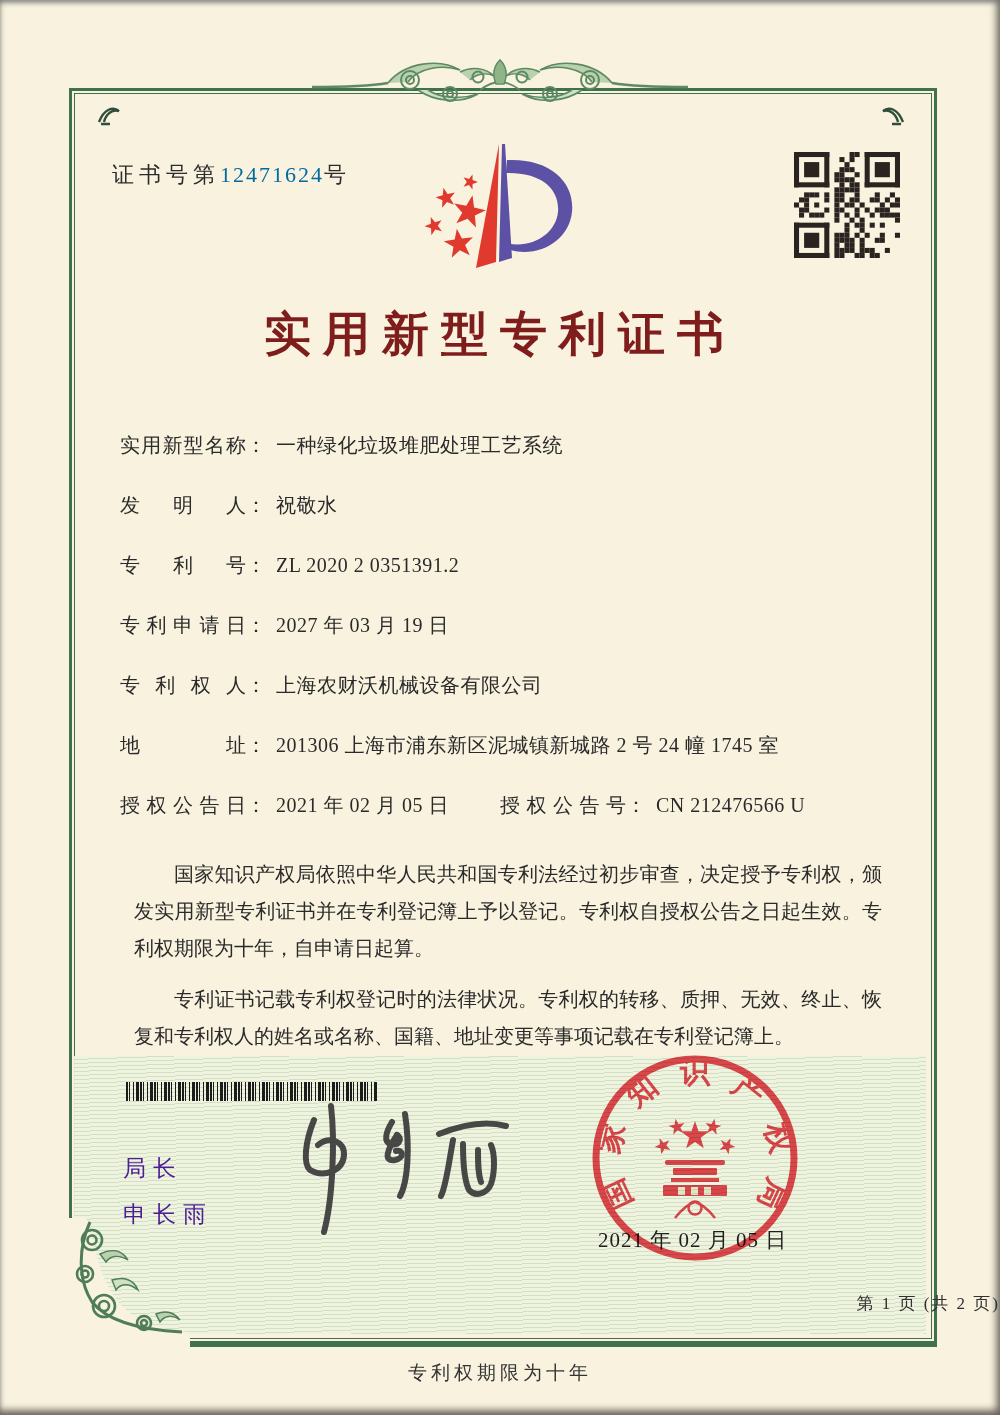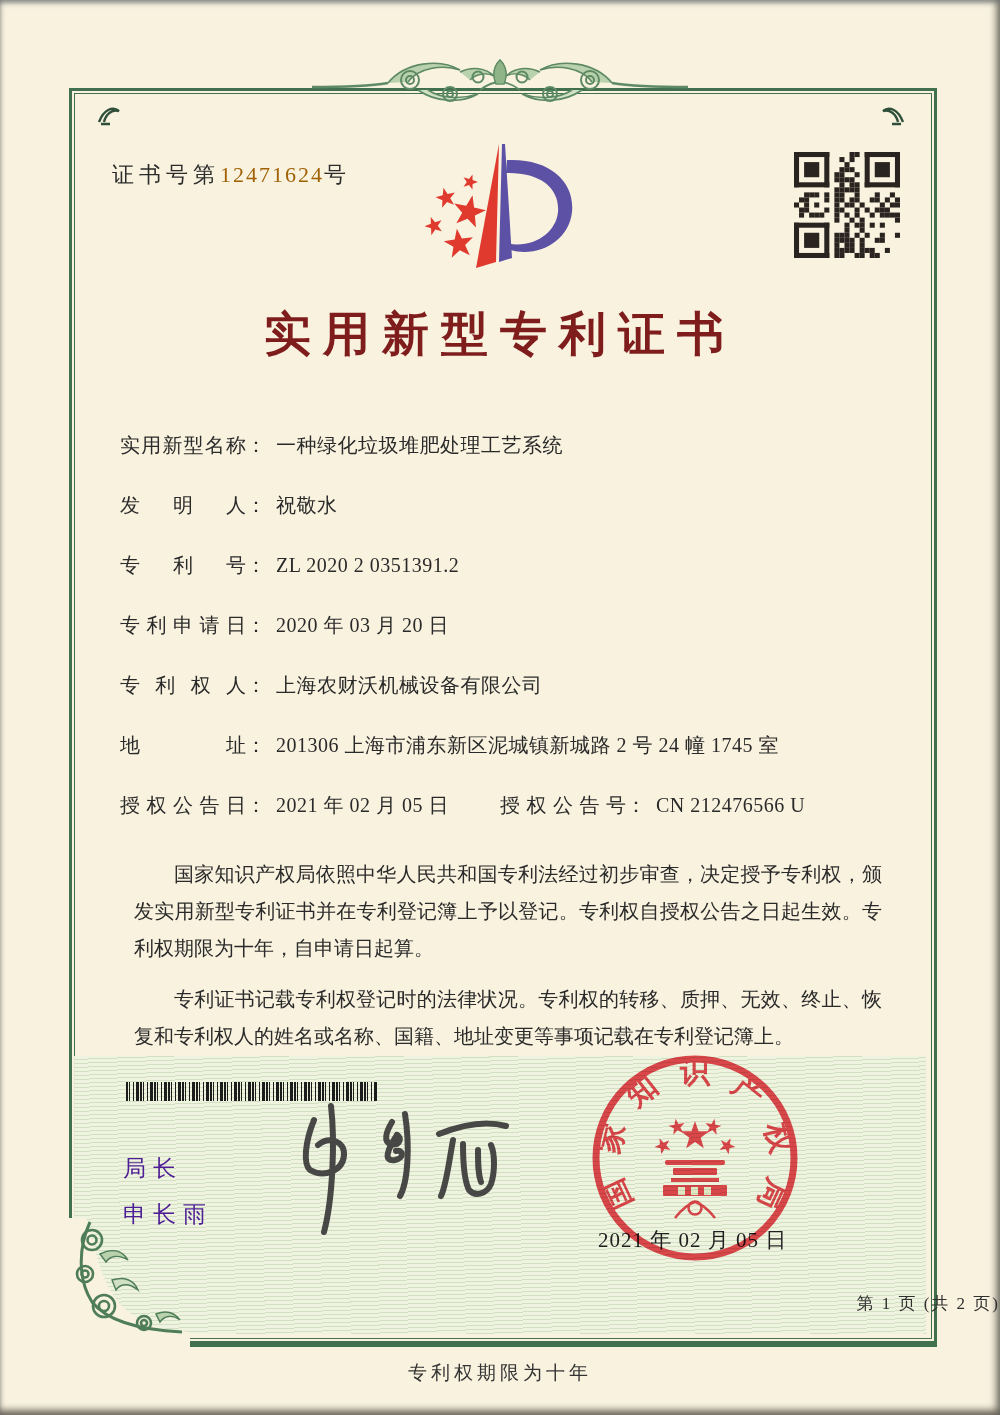--- a/index.html
+++ b/index.html
@@ -16,21 +16,21 @@
   .frame{position:absolute;left:69px;top:88px;width:862px;height:1250px;
     border:3px solid #41704f;border-bottom-width:6px;}
   .frame-inner{position:absolute;inset:2px;border:1px solid #41704f;}
   
   .guilloche{position:absolute;left:74px;top:1056px;width:852px;height:278px;
     background:
       repeating-linear-gradient(178deg,#eef3e0 0 3px,#cfdfbf 3px 4px);
     opacity:.95;}
   
   .certno{position:absolute;left:112px;top:160px;font-size:22px;letter-spacing:5px;color:#2b2b2b;}
-  .certno .num{color:#a16207;letter-spacing:2px;}
+  .certno .num{color:#0369a1;letter-spacing:2px;}
   .logo{position:absolute;left:400px;top:136px;}
   .qr{position:absolute;left:794px;top:152px;width:106px;height:106px;}
   .title{position:absolute;left:0;top:303px;width:100%;text-align:center;
     font-size:47px;font-weight:bold;letter-spacing:12px;color:#7f1d1d;}
   
   .frow{position:absolute;left:120px;right:90px;font-size:20px;color:#2a2a2a;}
   .flabel{display:inline-block;width:126px;text-align:justify;text-align-last:justify;vertical-align:top;}
   .fcolon{display:inline-block;}
   .fvalue{padding-left:10px;letter-spacing:.5px;}
   .fgroup2{position:absolute;left:380px;top:0;white-space:nowrap;}
@@ -278,21 +278,21 @@
   <div class="frow" style="top:432px">
     <span class="flabel">实用新型名称</span><span class="fcolon">：</span><span class="fvalue">一种绿化垃圾堆肥处理工艺系统</span>
   </div>
   <div class="frow" style="top:492px">
     <span class="flabel">发明人</span><span class="fcolon">：</span><span class="fvalue">祝敬水</span>
   </div>
   <div class="frow" style="top:552px">
     <span class="flabel">专利号</span><span class="fcolon">：</span><span class="fvalue">ZL 2020 2 0351391.2</span>
   </div>
   <div class="frow" style="top:612px">
-    <span class="flabel">专利申请日</span><span class="fcolon">：</span><span class="fvalue">2020 年 03 月 20 日</span>
+    <span class="flabel">专利申请日</span><span class="fcolon">：</span><span class="fvalue">2027 年 03 月 19 日</span>
   </div>
   <div class="frow" style="top:672px">
     <span class="flabel">专利权人</span><span class="fcolon">：</span><span class="fvalue">上海农财沃机械设备有限公司</span>
   </div>
   <div class="frow" style="top:732px">
     <span class="flabel">地址</span><span class="fcolon">：</span><span class="fvalue">201306 上海市浦东新区泥城镇新城路 2 号 24 幢 1745 室</span>
   </div>
   <div class="frow" style="top:792px">
     <span class="flabel">授权公告日</span><span class="fcolon">：</span><span class="fvalue">2021 年 02 月 05 日</span>
     <span class="fgroup2">

